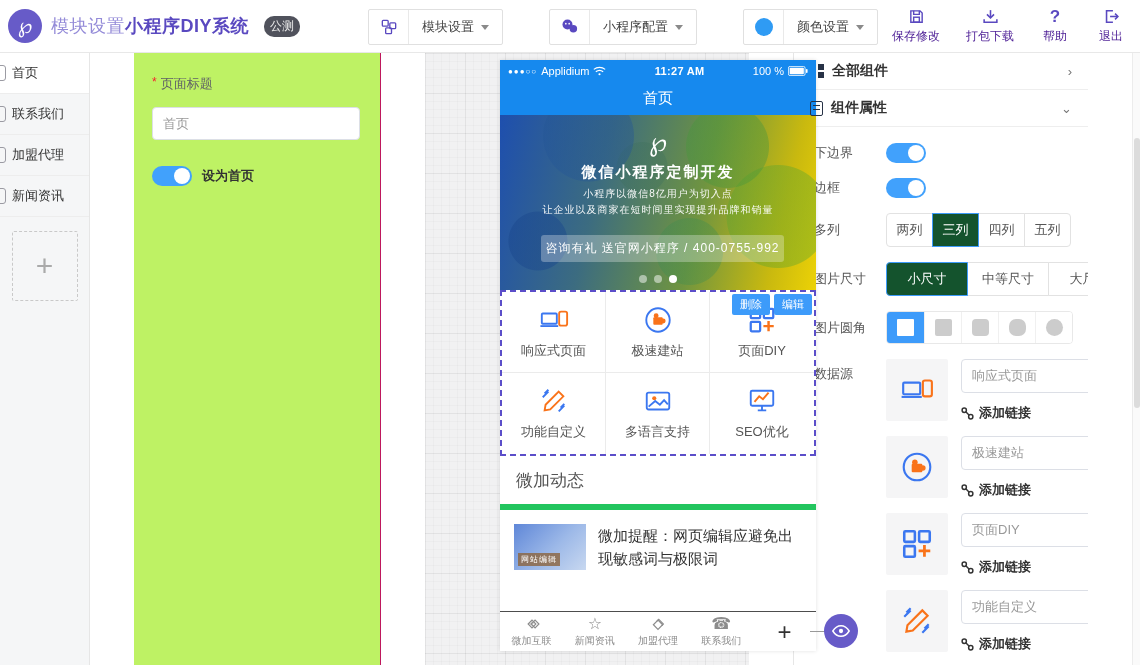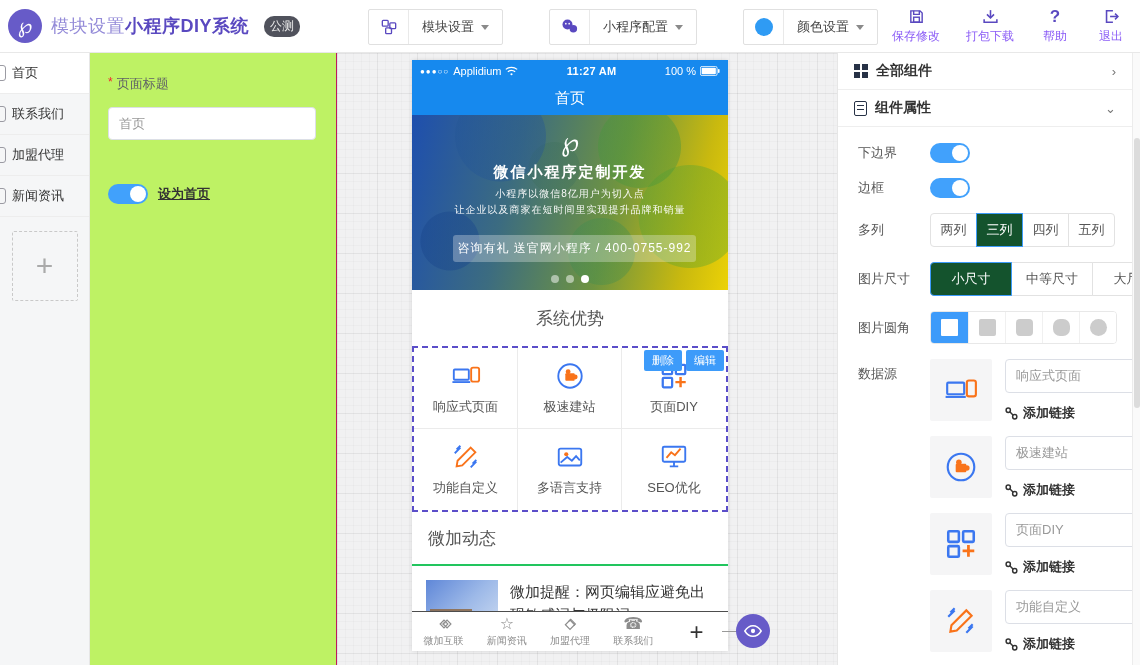--- a/index.html
+++ b/index.html
@@ -16,35 +16,35 @@
   .beta-badge { background:#50525c; color:#eee; font-size:12px; padding:2px 6px; border-radius:10px; margin-left:6px; }
   .hdr-buttons { display:flex; gap:46px; position:absolute; left:368px; top:9px; }
   .hdr-btn { display:flex; align-items:stretch; border:1px solid #e0e0e0; background:#fff; border-radius:2px; height:36px; cursor:pointer; }
   .hdr-btn .icon-cell { width:40px; display:flex; align-items:center; justify-content:center; border-right:1px solid #e9e9e9; }
   .hdr-btn .txt-cell { display:flex; align-items:center; gap:7px; padding:0 13px; font-size:13px; color:#444; }
   .caret { width:0; height:0; border-left:4px solid transparent; border-right:4px solid transparent; border-top:5px solid #8a8a8a; }
   .color-dot { width:18px; height:18px; border-radius:50%; background:#2f9bf4; }
   .hdr-actions { position:absolute; right:14px; top:7px; display:flex; gap:26px; }
   .hdr-action { display:flex; flex-direction:column; align-items:center; gap:2px; color:#5a49c0; cursor:pointer; min-width:30px; }
   .hdr-action .a-icon { height:19px; display:flex; align-items:center; justify-content:center; font-weight:bold; font-size:17px; }
-  .hdr-action .a-label { font-size:12px; color:#8b5cf6; }
+  .hdr-action .a-label { font-size:12px; color:#4c1d95; }
 
   
-  .main { display:flex; height:612px; }
+  .main { display:flex; height:612px;gap:44px; }
   .sidebar { width:90px; background:#f5f6f7; border-right:1px solid #e6e6e6; }
   .side-item { height:41px; display:flex; align-items:center; gap:6px; font-size:13px; color:#333; border-bottom:1px solid #ededed; overflow:hidden; cursor:pointer; background:#f5f6f7; }
   .side-item.active { background:#fff; }
   .side-doc { width:14px; height:16px; border:1.5px solid #9b9ba3; border-radius:3px; margin-left:-8px; flex:none; }
   .side-add { width:66px; height:70px; border:1px dashed #c9c9c9; margin:14px auto 0; display:flex; align-items:center; justify-content:center; color:#aaa; font-size:30px; font-weight:300; cursor:pointer; border-radius:2px; }
 
   .page-panel { width:247px; background:#bef264; border-right:1px solid #be185d; padding:22px 18px; }
   .field-label { font-size:13px; color:#606266; margin-bottom:14px; }
   .req { color:#f5222d; margin-right:4px; font-size:12px; vertical-align:2px; }
   .text-input { width:208px; height:33px; border:1px solid #dcdfe6; border-radius:4px; padding:0 10px; font-size:13px; color:#999; outline:none; background:#fff; font-family:inherit; }
-  .toggle-row { margin-top:44px; display:flex; align-items:center; gap:10px;text-decoration:underline; }
+  .toggle-row { margin-top:26px; display:flex; align-items:center; gap:10px; }
   .toggle { width:40px; height:20px; border-radius:10px; background:#41a1fc; position:relative; cursor:pointer; flex:none; }
   .toggle::after { content:""; position:absolute; right:2px; top:2px; width:16px; height:16px; border-radius:50%; background:#fff; }
   .toggle-label { font-size:13px; color:#333; font-weight:bold; }
 
   
   .canvas { flex:1; position:relative; background-color:#f1f1f2;
     background-image:
       linear-gradient(rgba(0,0,0,.045) 1px, transparent 1px),
       linear-gradient(90deg, rgba(0,0,0,.045) 1px, transparent 1px),
       linear-gradient(rgba(0,0,0,.02) 1px, transparent 1px),
@@ -80,21 +80,21 @@
   .section-title-c { height:56px; display:flex; align-items:center; justify-content:center; font-size:17px; color:#555; background:#fff; }
   .module { position:relative; border:2px dashed #5b4ec9; }
   .feat-grid { display:grid; grid-template-columns:1fr 1fr 1fr; }
   .feat-cell { height:81px; display:flex; flex-direction:column; align-items:center; justify-content:center; gap:7px; border-right:1px solid #ebebeb; border-bottom:1px solid #ebebeb; background:#fff; cursor:pointer; }
   .feat-cell:nth-child(3n) { border-right:none; }
   .feat-cell:nth-child(n+4) { border-bottom:none; }
   .feat-label { font-size:13px; color:#555; }
   .mod-actions { position:absolute; top:2px; right:2px; display:flex; gap:4px; z-index:3; }
   .mod-btn { background:#3d9bfa; color:#fff; font-size:11px; padding:3px 8px; border-radius:2px; cursor:pointer; }
 
-  .section-title-l { height:54px; display:flex; align-items:center; padding-left:16px; font-size:17px; color:#555; background:#fff; border-bottom:2px solid #22c55e; }
+  .section-title-l { height:54px; display:flex; align-items:center; padding-left:16px; font-size:17px; color:#555; background:#fff; border-bottom:6px solid #22c55e; }
   .news-item { display:flex; gap:12px; padding:14px 14px 0 14px; }
   .news-thumb { width:72px; height:46px; flex:none; background:linear-gradient(135deg,#5f87d8,#9db9e8 55%,#c8d8f0); position:relative; overflow:hidden; }
   .news-thumb-cap { position:absolute; left:4px; bottom:4px; background:rgba(140,100,60,.8); color:#fff; font-size:8px; padding:1px 3px; letter-spacing:1px; }
   .news-title { font-size:15px; color:#333; line-height:1.55; }
 
   .tabbar { position:absolute; left:0; right:0; bottom:0; height:40px; background:#fff; border-top:1px solid #4d4d4d; display:flex; align-items:center; }
   .tab-item { flex:1; display:flex; flex-direction:column; align-items:center; justify-content:center; gap:1px; color:#8c8c8c; cursor:pointer; }
   .tab-item .t-icon { height:18px; display:flex; align-items:center; justify-content:center; font-size:16px; line-height:1; }
   .tab-item .t-label { font-size:10px; }
   .tab-plus { flex:1; text-align:center; font-size:24px; color:#333; font-weight:300; cursor:pointer; }
@@ -299,21 +299,20 @@
           <div class="banner-sub2">让企业以及商家在短时间里实现提升品牌和销量</div>
           <div class="banner-cta">咨询有礼 送官网小程序  / 400-0755-992</div>
           <div class="banner-dots">
             <span class="bdot"></span>
             <span class="bdot"></span>
             <span class="bdot active"></span>
           </div>
         </div>
       </div>
 
-      <div class="section-title-c">系统优势</div>
 
       <div class="module">
         <div class="mod-actions">
           <span class="mod-btn">删除</span>
           <span class="mod-btn">编辑</span>
         </div>
         <div class="feat-grid">
           <div class="feat-cell">
             <svg width="30" height="30" viewBox="0 0 32 32" fill="none">
                 <rect x="3" y="9" width="16" height="11" rx="1" stroke="#3b77f0" stroke-width="2"></rect>

